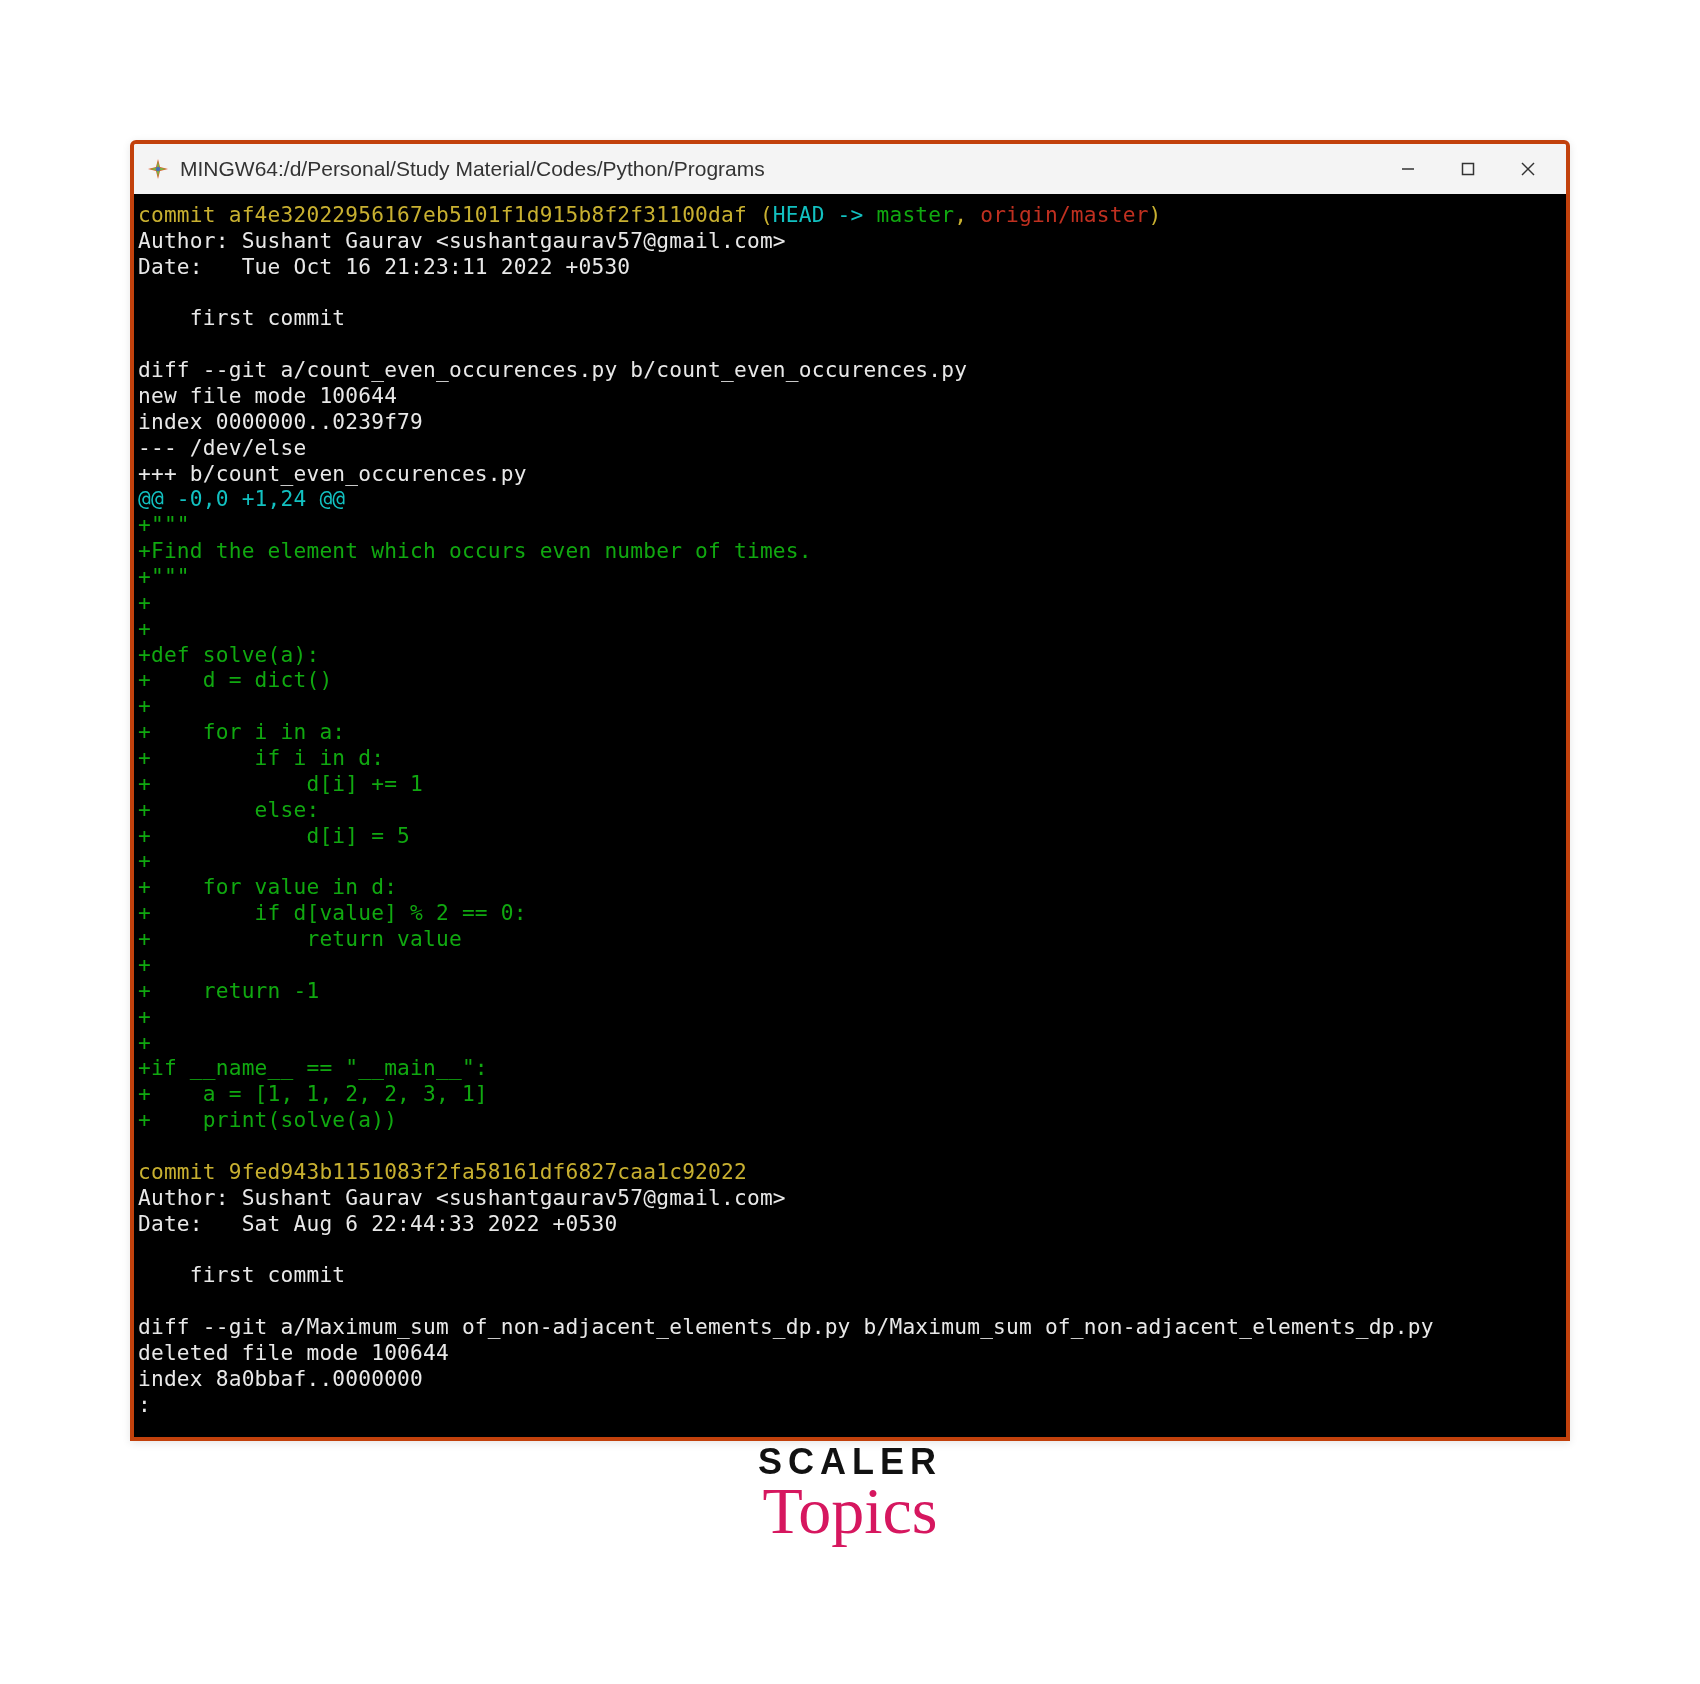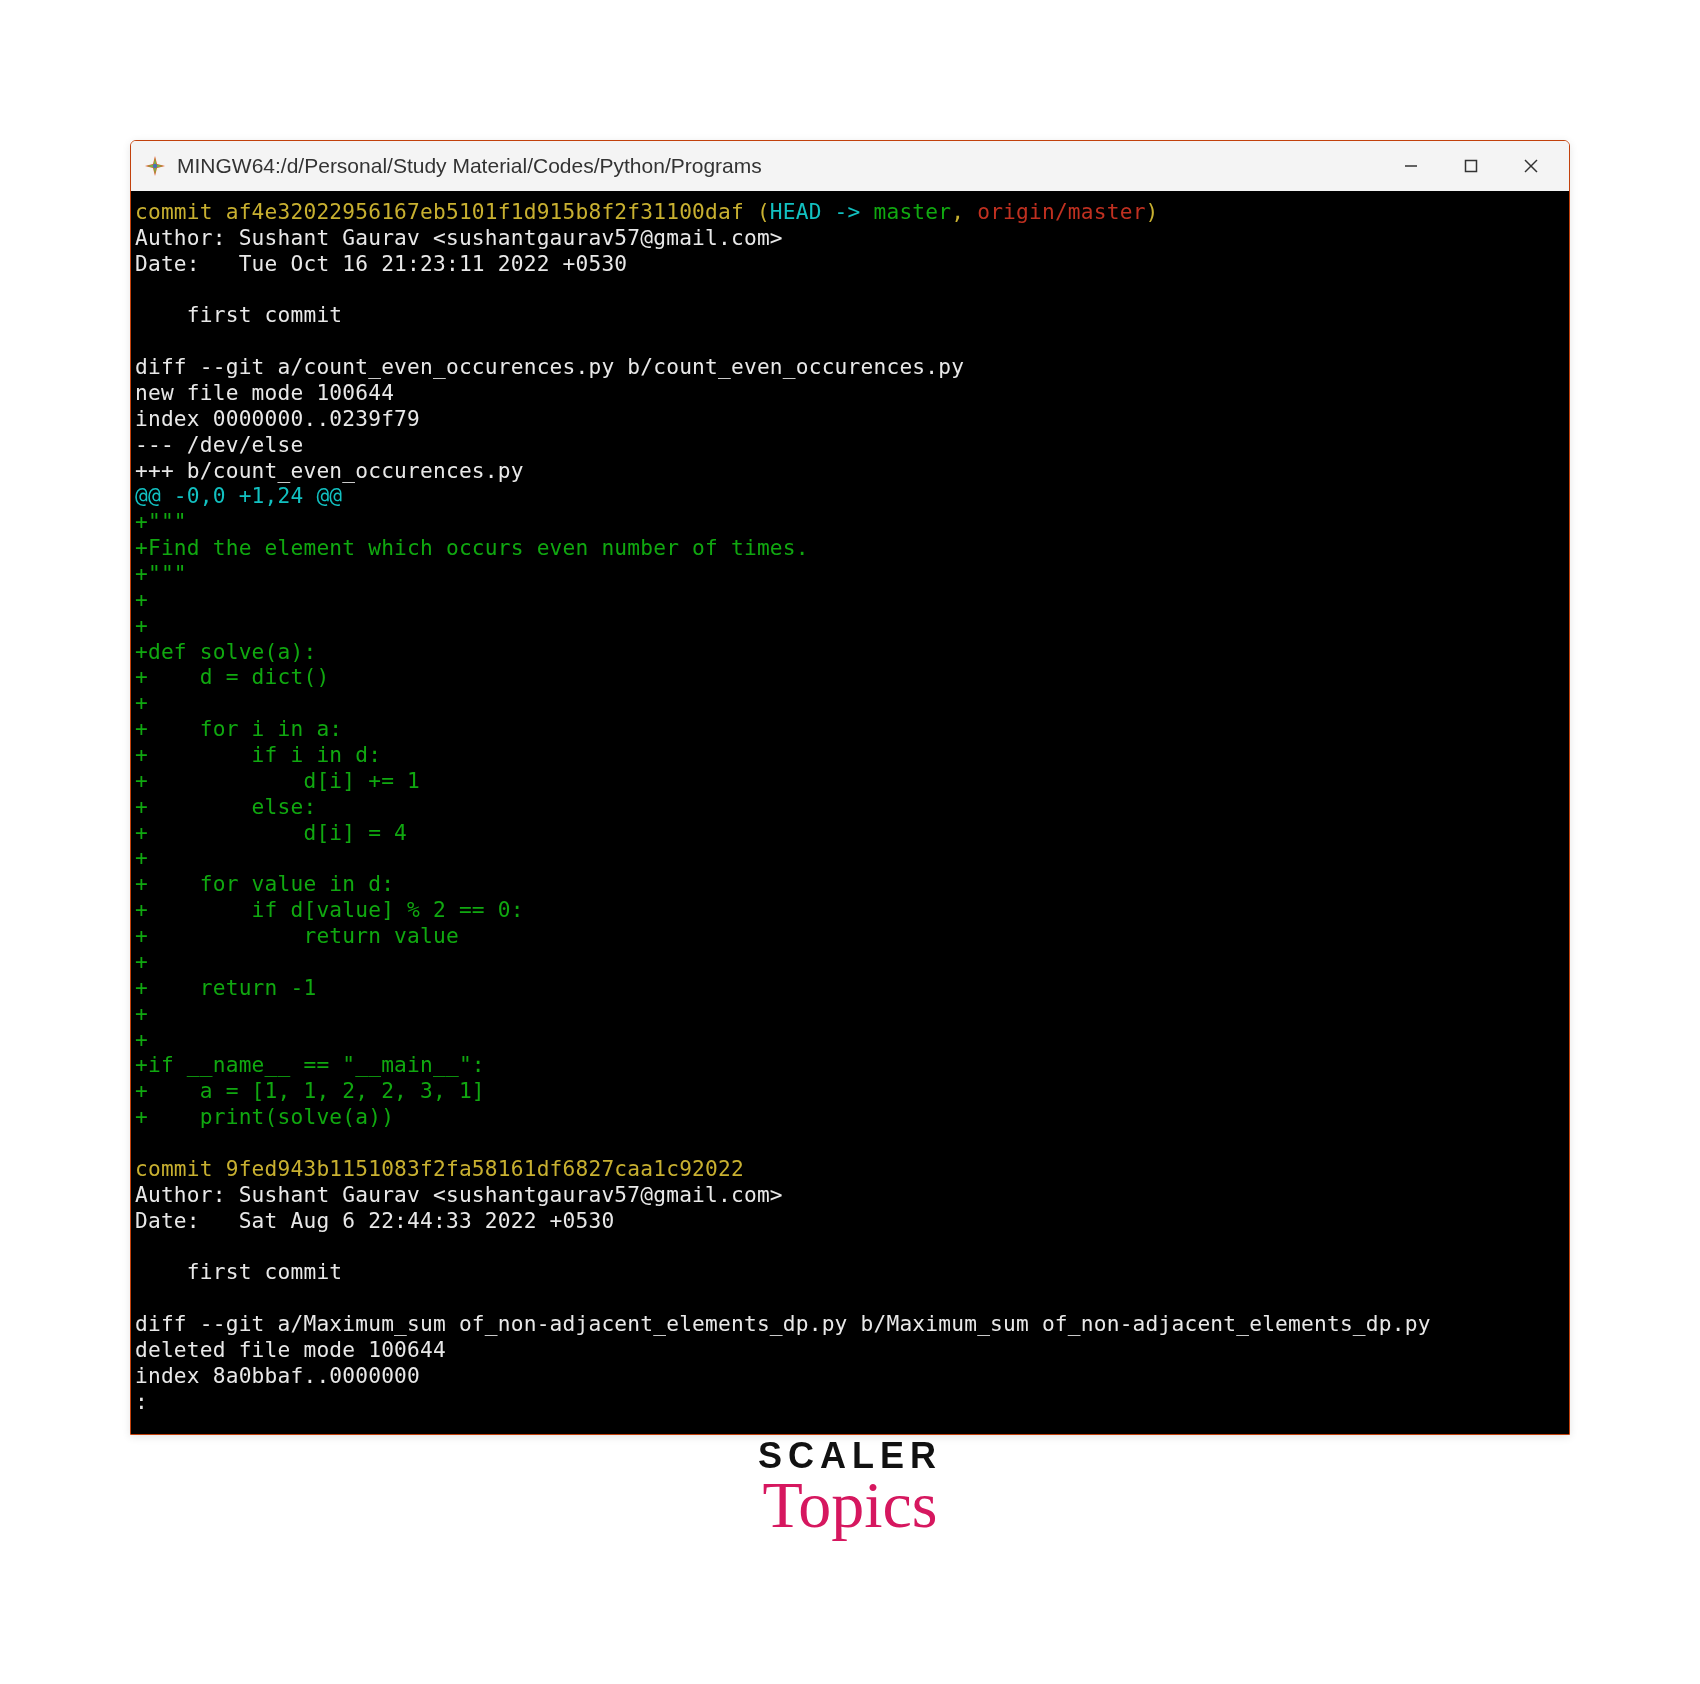--- a/index.html
+++ b/index.html
@@ -8,21 +8,21 @@
     height: 1684px;
     background: #ffffff;
     font-family: 'Consolas', 'Courier New', monospace;
     display: flex;
     flex-direction: column;
     align-items: center;
     padding-top: 140px;
   }
   .window {
     width: 1440px;
-    border: 1px solid #c2410c;
+    border: 4px solid #c2410c;
     box-shadow: 0 2px 8px rgba(0,0,0,0.1);
     border-radius: 6px 6px 0 0;
     overflow: hidden;
   }
   .titlebar {
     height: 50px;
     background: #f4f4f4;
     display: flex;
     align-items: center;
     justify-content: space-between;
@@ -145,21 +145,21 @@
 <span class="c-green">+"""</span>
 <span class="c-green">+</span>
 <span class="c-green">+</span>
 <span class="c-green">+def solve(a):</span>
 <span class="c-green">+    d = dict()</span>
 <span class="c-green">+</span>
 <span class="c-green">+    for i in a:</span>
 <span class="c-green">+        if i in d:</span>
 <span class="c-green">+            d[i] += 1</span>
 <span class="c-green">+        else:</span>
-<span class="c-green">+            d[i] = 4</span>
+<span class="c-green">+            d[i] = 5</span>
 <span class="c-green">+</span>
 <span class="c-green">+    for value in d:</span>
 <span class="c-green">+        if d[value] % 2 == 0:</span>
 <span class="c-green">+            return value</span>
 <span class="c-green">+</span>
 <span class="c-green">+    return -1</span>
 <span class="c-green">+</span>
 <span class="c-green">+</span>
 <span class="c-green">+if __name__ == "__main__":</span>
 <span class="c-green">+    a = [1, 1, 2, 2, 3, 1]</span>

